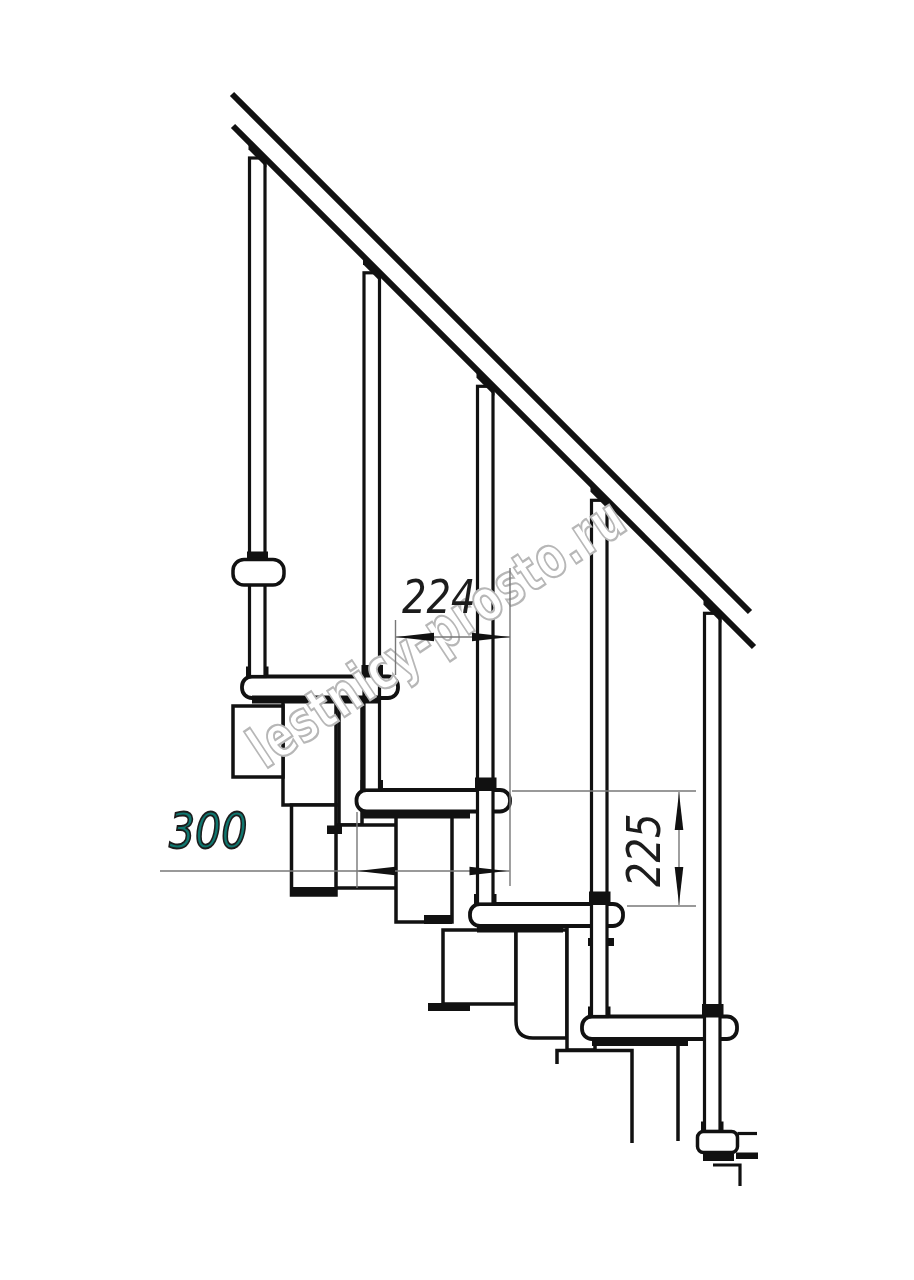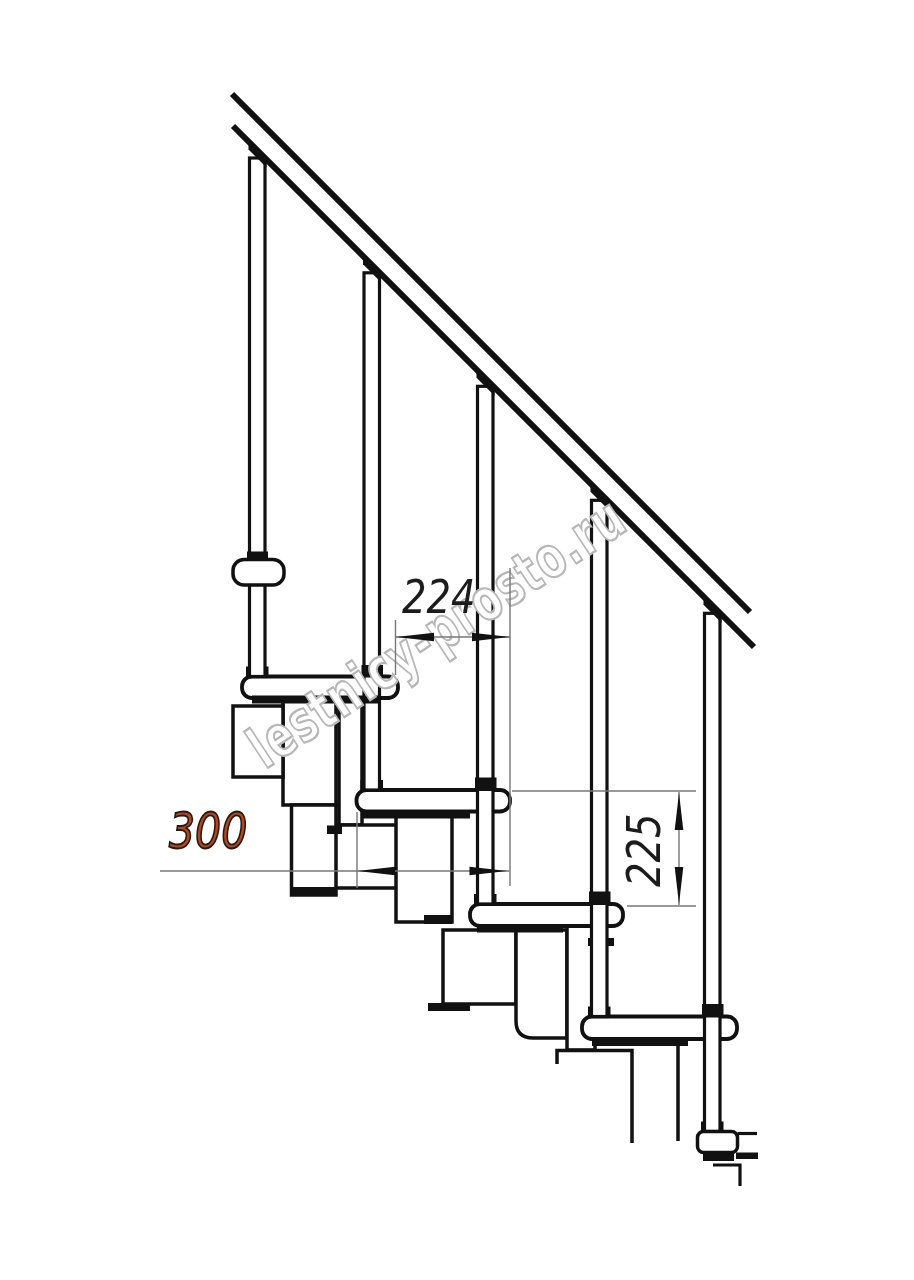--- a/index.html
+++ b/index.html
@@ -4,21 +4,21 @@
 <style>
   html,body{margin:0;padding:0;background:#ffffff;}
   #stage{position:relative;width:914px;height:1280px;background:#ffffff;overflow:hidden;
          font-family:"DejaVu Sans", sans-serif;}
   .layer{position:absolute;left:0;top:0;width:914px;height:1280px;}
   svg{display:block;}
   .dim-text{position:absolute;color:#1c1c1c;font-style:italic;font-weight:400;
             font-family:"DejaVu Sans", sans-serif;white-space:nowrap;}
   .dim-inner{display:inline-block;transform:scaleX(0.82);transform-origin:left top;}
   #dim-going{left:402px;top:569px;font-size:47px;}
-  #dim-treadlen{left:169px;top:802px;font-size:50px;color:#c2410c;
+  #dim-treadlen{left:169px;top:802px;font-size:50px;color:#0f766e;
                 -webkit-text-stroke:1.9px #1c1c1c;}
   #dim-rise-box{position:absolute;left:598px;top:805px;width:90px;height:90px;
                 display:flex;align-items:center;justify-content:center;
                 transform:rotate(-90deg);}
   #dim-rise-box .dim-inner{transform:scaleX(0.82);transform-origin:center;}
   #dim-rise-box{font-size:47px;font-style:italic;color:#1c1c1c;}
   #watermark{position:absolute;left:254px;top:716px;height:74px;line-height:74px;
              transform:rotate(-33.5deg);transform-origin:0 50%;white-space:nowrap;}
   #watermark .wm-inner{display:inline-block;transform:scaleX(0.72);transform-origin:left center;
              font-weight:bold;font-size:57px;letter-spacing:2px;

